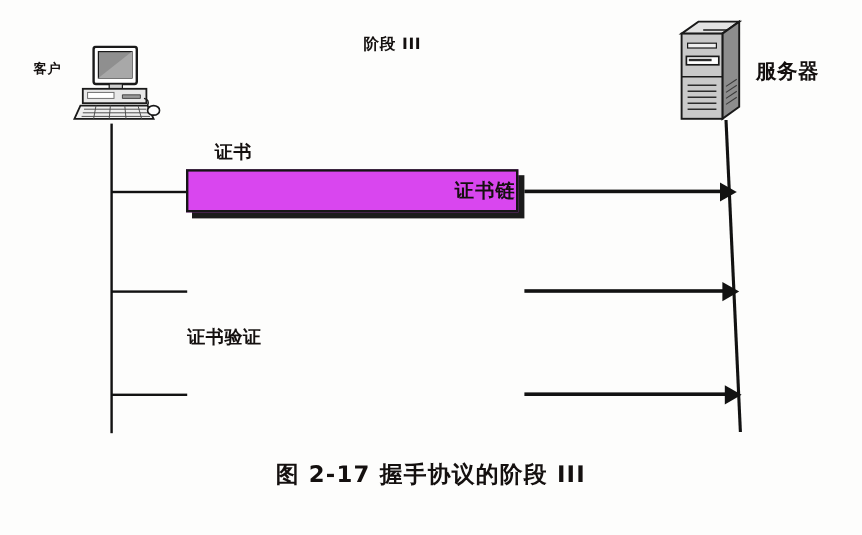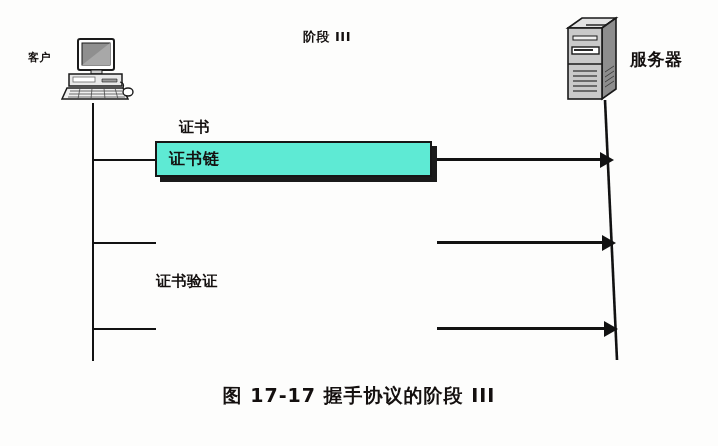--- a/index.html
+++ b/index.html
@@ -63,26 +63,25 @@
   .lifeline-client {
     left: 92px; top: 103px;
     width: 2px; height: 258px;
     background: #121212;
   }
 
   
   .msgbox {
     box-sizing: border-box;
     border: 2px solid #161616;
-    background: #5eead4;
+    background: #d946ef;
     box-shadow: 5px 5px 0 0 #1b1b1b;
     display: flex;
     align-items: center;
-    justify-content: flex-start;
-    padding-left: 12px;
+    justify-content: flex-end;
   }
   .msgbox .boxtext {
     font-size: 16px;
     font-weight: 600;
     color: #14100f;
     letter-spacing: 1px;
     white-space: nowrap;
   }
   .box-1 { left: 155px; top: 141px; width: 277px; height: 36px; }
   .box-2 { left: 155px; top: 224px; width: 277px; height: 36px; }
@@ -215,15 +214,15 @@
 
   <div class="abs stub stub-2"></div>
   <div class="abs arrow-line arrow-2"></div>
   <div class="abs arrow-head head-2"></div>
 
   <div class="abs cjk msg-label lbl-3">证书验证</div>
   <div class="abs stub stub-3"></div>
   <div class="abs arrow-line arrow-3"></div>
   <div class="abs arrow-head head-3"></div>
 
-  <div class="abs cjk caption">图 17-17    握手协议的阶段 III</div>
+  <div class="abs cjk caption">图 2-17    握手协议的阶段 III</div>
 
 </div>
 
 </body></html>

